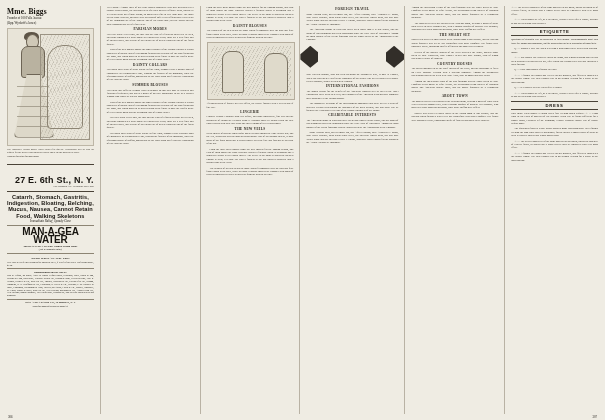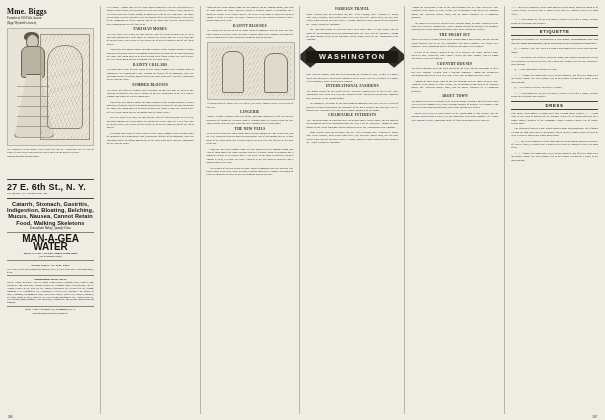--- a/index.html
+++ b/index.html
@@ -181,23 +181,23 @@
   }
   .caption-small {
     font-size: 2.45px;
     line-height: 3.1px;
     text-align: justify;
     color: #2a251d;
   }
 
   .ad-block {
     border-top: 1px solid #4a4338;
-    margin-top: 21px;
-    padding-top: 2px;
-    text-align: left;
+    margin-top: 6px;
+    padding-top: 10px;
+    text-align: right;
   }
   .ad-bigline {
     font-family: "Liberation Sans", sans-serif;
     font-size: 9px;
     font-weight: bold;
     letter-spacing: 0.2px;
     line-height: 10px;
   }
   .ad-mini {
     font-size: 2.5px;
@@ -429,23 +429,20 @@
 
   <div class="col c4 body-text">
     <div class="sub-head">FOREIGN TRAVEL</div>
     <p class="first">Many visiting Paris, on December 6th, Mr. Alfred Graham, Mrs. Archibald G. Biggs, Mrs. Harry Whitney, Miss Sarah White Reed, Mr. and Mrs. Ogden Mills, Mr. and Mrs. Walter Stone and Mr. and Mrs. Henry T. Sloane, who have taken a house for the season in the Avenue du Bois de Boulogne.</p>
     <p>The American colony in Paris has rarely been larger than it is this winter, and the round of entertainments has been continuous since the early days of November. Among the most notable of the recent functions was the dinner given by the Ambassador at the Embassy.</p>
 
     <div class="logo-wrap">
       <div class="logo-badge">
         <div class="wing-l"></div>
         <div class="wing-r"></div>
-        <div class="bar">
-          <span>WASHINGTON</span>
-        </div>
       </div>
     </div>
 
     <p class="first">Mrs. Hayden Benton, who has been spending the autumn in Italy, is now at Cannes, where she has taken a villa for the remainder of the winter. She will be joined in February by her daughter, who is at present in London.</p>
     <div class="sub-head">INTERNATIONAL FASHIONS</div>
     <p class="first">The annual bazaar for the benefit of the American Hospital will be held at the Hotel Continental early in the new year, and a number of the American residents have promised their assistance at the various booths.</p>
     <p>The committee in charge of the entertainment announces that there will be a series of tableaux vivants representing the costumes of the great periods, and that these will be followed by a cotillon led by one of the younger members of the colony.</p>
     <div class="sub-head">CHARITABLE INTERESTS</div>
     <p class="first">The American colony in Paris has rarely been larger than it is this winter, and the round of entertainments has been continuous since the early days of November. Among the most notable of the recent functions was the dinner given by the Ambassador at the Embassy.</p>
     <p>Many visiting Paris, on December 6th, Mr. Alfred Graham, Mrs. Archibald G. Biggs, Mrs. Harry Whitney, Miss Sarah White Reed, Mr. and Mrs. Ogden Mills, Mr. and Mrs. Walter Stone and Mr. and Mrs. Henry T. Sloane, who have taken a house for the season in the Avenue du Bois de Boulogne.</p>

